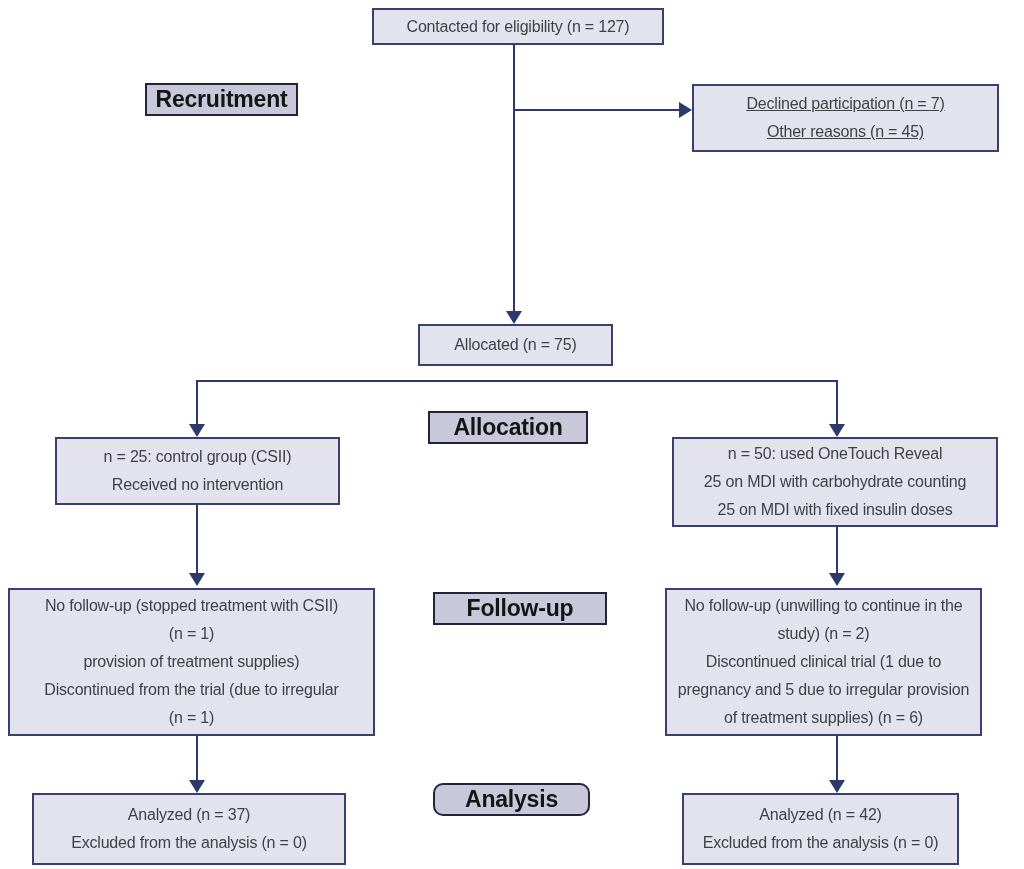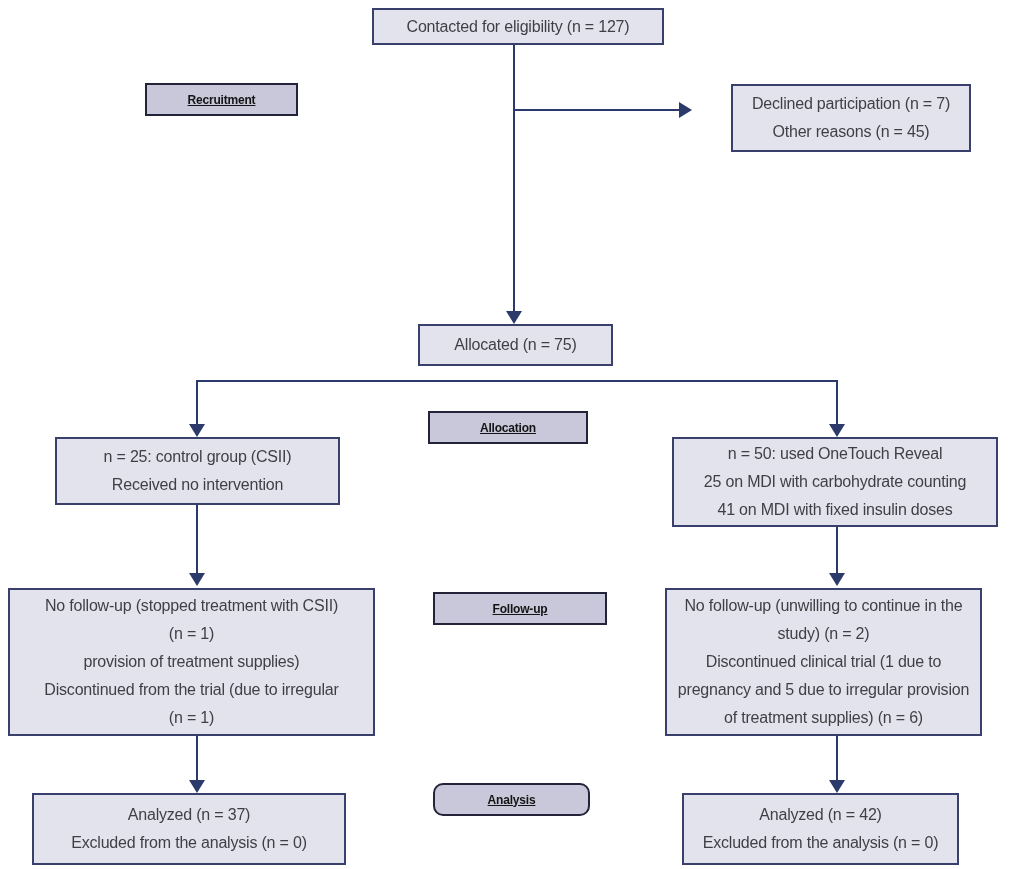--- a/index.html
+++ b/index.html
@@ -39,24 +39,23 @@
   .fbox .ln{display:block;white-space:nowrap;}
   .stage{
     position:absolute;
     background:var(--label-fill);
     border:2px solid var(--label-border);
     color:var(--label-text);
     display:flex;
     justify-content:center;
     align-items:center;
     text-align:right;
-    font-size:12px;
+    font-size:23px;
     font-weight:bold;
     letter-spacing:-0.2px;
-    text-decoration:underline;
   }
   .vline{position:absolute;width:2px;background:var(--arrow);}
   .hline{position:absolute;height:2px;background:var(--arrow);}
   .arrow-down{
     position:absolute;width:0;height:0;
     border-left:8px solid transparent;
     border-right:8px solid transparent;
     border-top:13px solid var(--arrow);
   }
   .arrow-right{
@@ -72,21 +71,21 @@
 <div class="canvas">
 
   <div class="fbox" style="left:372px;top:8px;width:292px;height:37px;">
     <span class="ln">Contacted for eligibility (n = 127)</span>
   </div>
 
   <div class="stage" style="left:145px;top:83px;width:153px;height:33px;">
     <span>Recruitment</span>
   </div>
 
-  <div class="fbox" style="left:731px;top:84px;width:240px;height:68px;">
+  <div class="fbox" style="left:692px;top:84px;width:307px;height:68px;text-decoration:underline;">
     <span class="ln">Declined participation (n = 7)</span>
     <span class="ln">Other reasons (n = 45)</span>
   </div>
 
   <div class="vline" style="left:513px;top:45px;height:267px;"></div>
   <div class="arrow-down" style="left:506px;top:311px;"></div>
   <div class="hline" style="left:513px;top:109px;width:168px;"></div>
   <div class="arrow-right" style="left:679px;top:102px;"></div>
 
   <div class="fbox" style="left:418px;top:324px;width:195px;height:42px;">
@@ -103,21 +102,21 @@
     <span>Allocation</span>
   </div>
 
   <div class="fbox" style="left:55px;top:437px;width:285px;height:68px;">
     <span class="ln">n = 25: control group (CSII)</span>
     <span class="ln">Received no intervention</span>
   </div>
   <div class="fbox" style="left:672px;top:437px;width:326px;height:90px;">
     <span class="ln">n = 50: used OneTouch Reveal</span>
     <span class="ln">25 on MDI with carbohydrate counting</span>
-    <span class="ln">41 on MDI with fixed insulin doses</span>
+    <span class="ln">25 on MDI with fixed insulin doses</span>
   </div>
 
   <div class="vline" style="left:196px;top:505px;height:68px;"></div>
   <div class="arrow-down" style="left:189px;top:573px;"></div>
   <div class="vline" style="left:836px;top:527px;height:46px;"></div>
   <div class="arrow-down" style="left:829px;top:573px;"></div>
 
   <div class="stage" style="left:433px;top:592px;width:174px;height:33px;">
     <span>Follow-up</span>
   </div>

